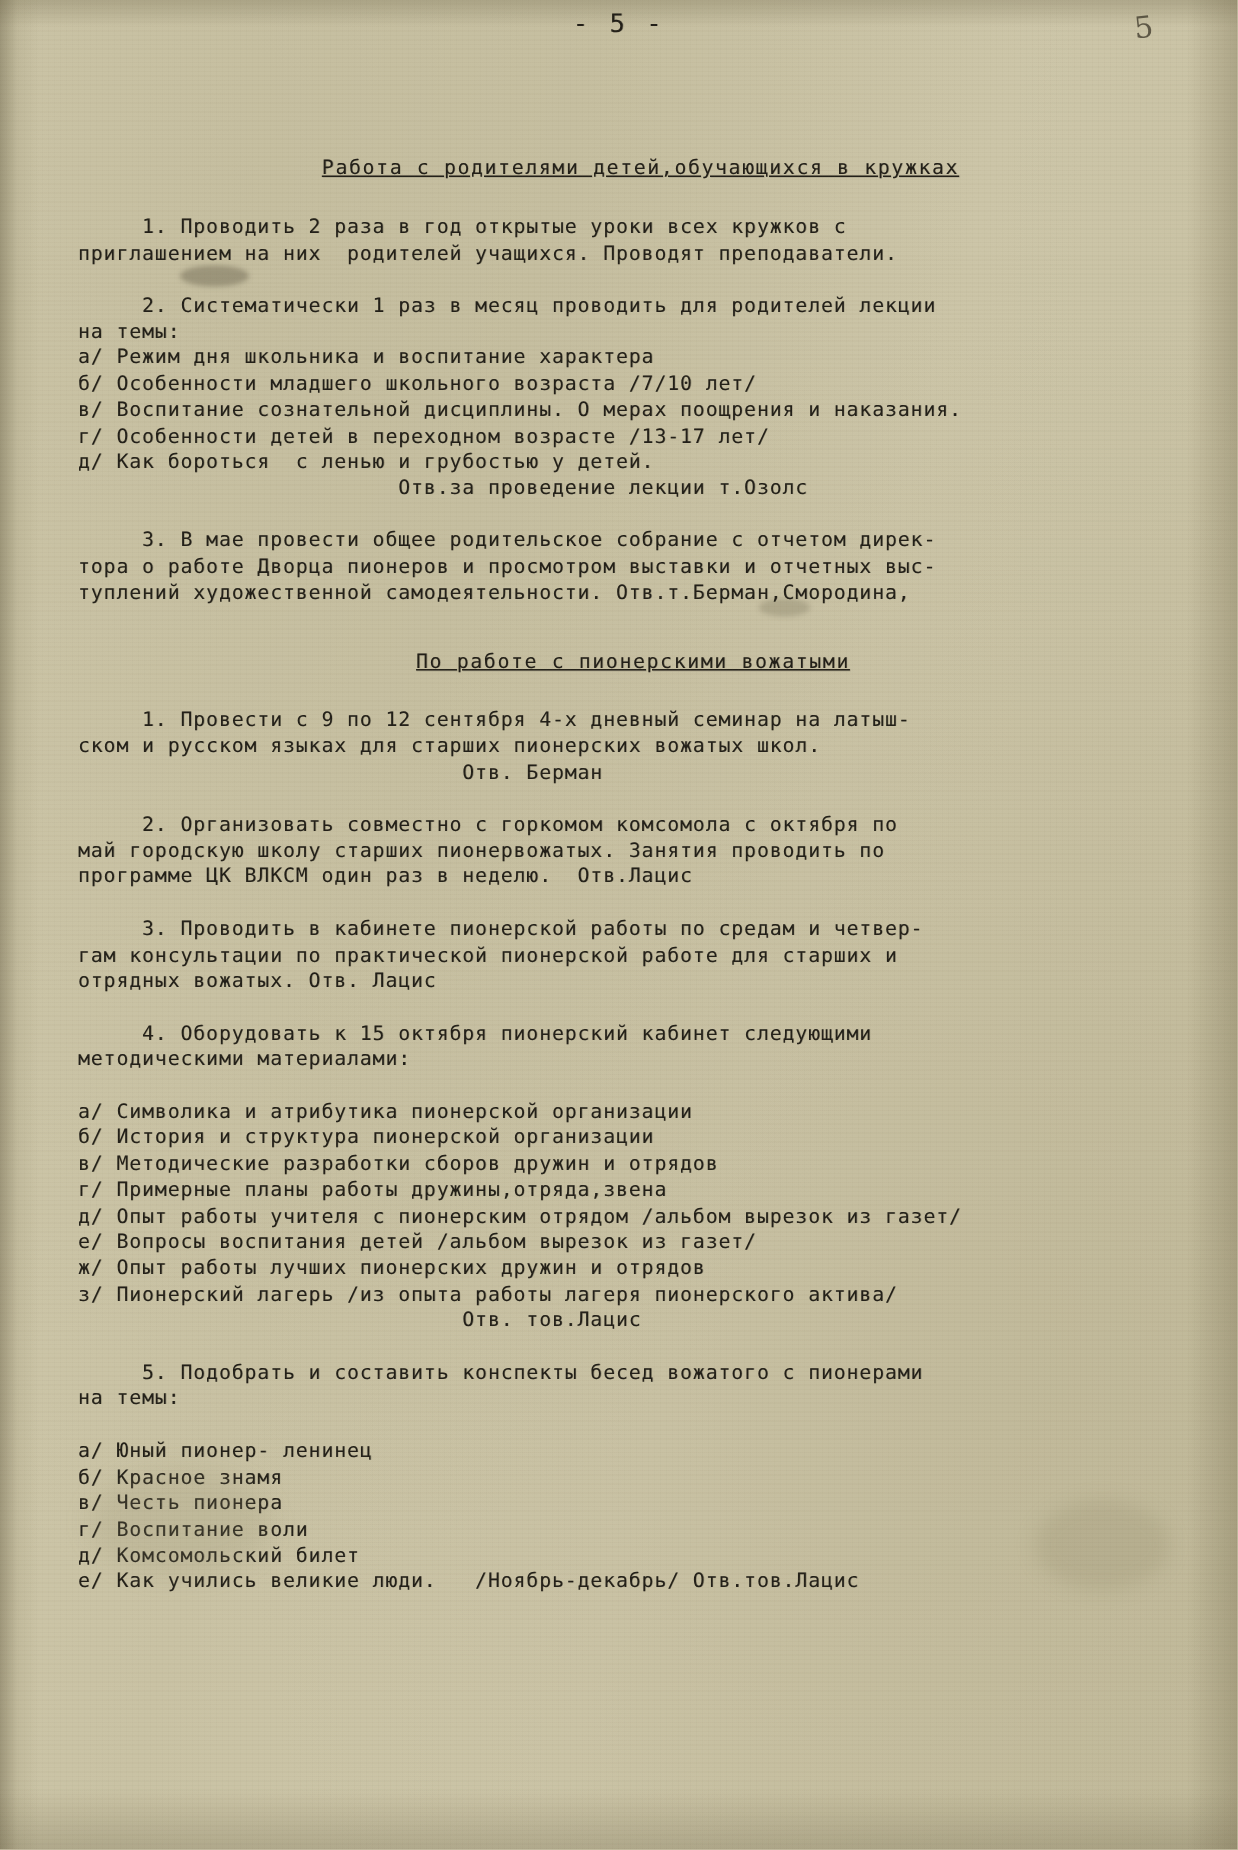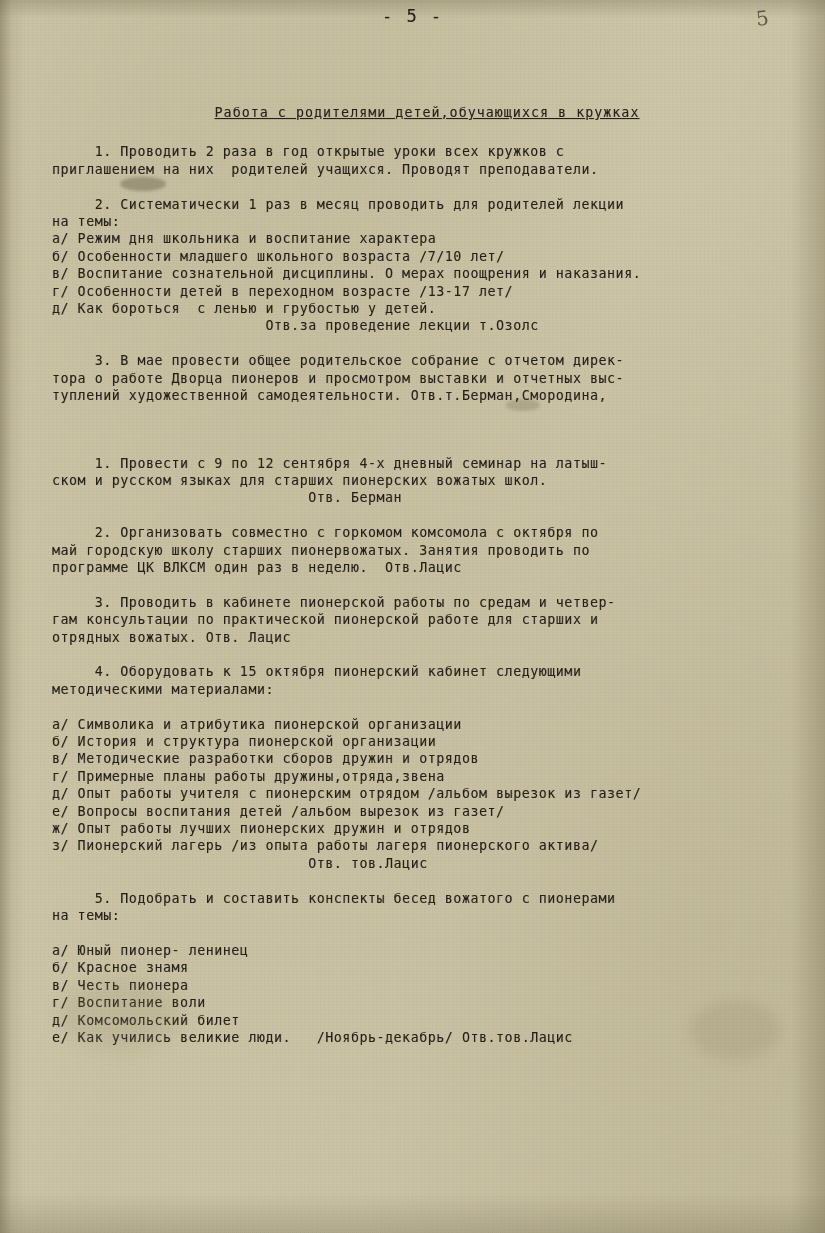--- a/index.html
+++ b/index.html
@@ -150,20 +150,21 @@
 г/ Особенности детей в переходном возрасте /13-17 лет/
 д/ Как бороться  с ленью и грубостью у детей.
                          Отв.за проведение лекции т.Озолс
 
      3. В мае провести общее родительское собрание с отчетом дирек-
 тора о работе Дворца пионеров и просмотром выставки и отчетных выс-
 туплений художественной самодеятельности. Отв.т.Берман,Смородина,</div>
 
     <div class="spacer-lg"></div>
 
+    <div class="typed heading">По работе с пионерскими вожатыми</div>
     <div class="spacer-md"></div>
     <div class="typed">     1. Провести с 9 по 12 сентября 4-х дневный семинар на латыш-
 ском и русском языках для старших пионерских вожатых школ.
                               Отв. Берман
 
      2. Организовать совместно с горкомом комсомола с октября по
 май городскую школу старших пионервожатых. Занятия проводить по
 программе ЦК ВЛКСМ один раз в неделю.  Отв.Лацис
 
      3. Проводить в кабинете пионерской работы по средам и четвер-

